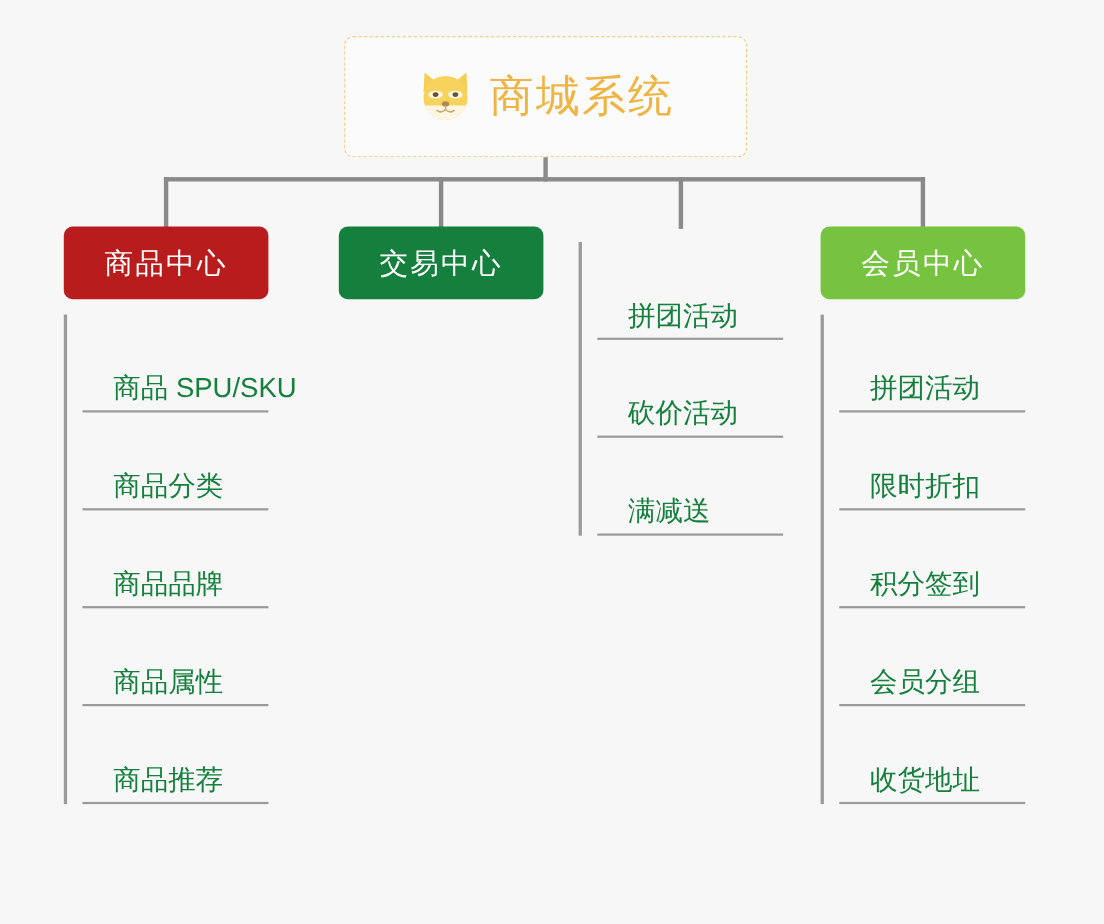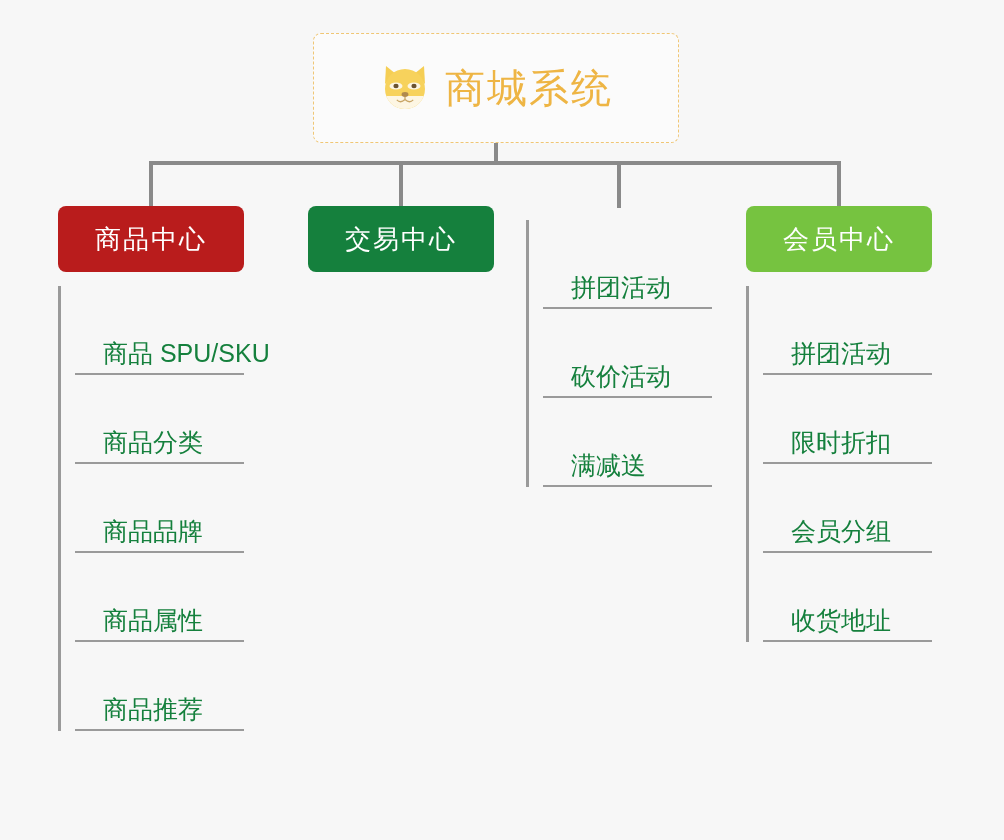--- a/index.html
+++ b/index.html
@@ -197,20 +197,23 @@
       <span>会员中心</span>
     </div>
     <div class="leaf-list">
       <div class="leaf-item">
           <span class="leaf-label">拼团活动</span>
         </div>
       <div class="leaf-item">
           <span class="leaf-label">限时折扣</span>
         </div>
       <div class="leaf-item">
+          <span class="leaf-label">积分签到</span>
+        </div>
+      <div class="leaf-item">
           <span class="leaf-label">会员分组</span>
         </div>
       <div class="leaf-item">
           <span class="leaf-label">收货地址</span>
         </div>
     </div>
   </div>
 
 </div>
 

